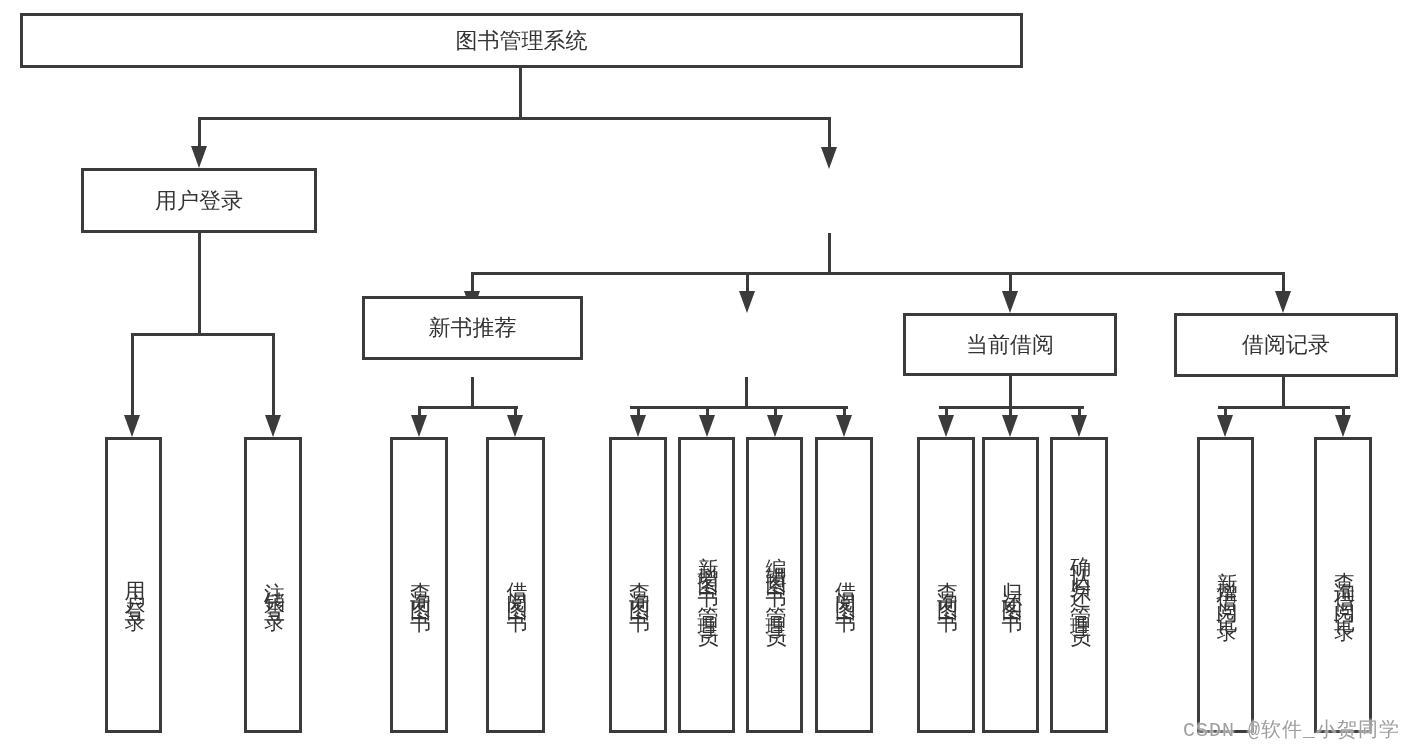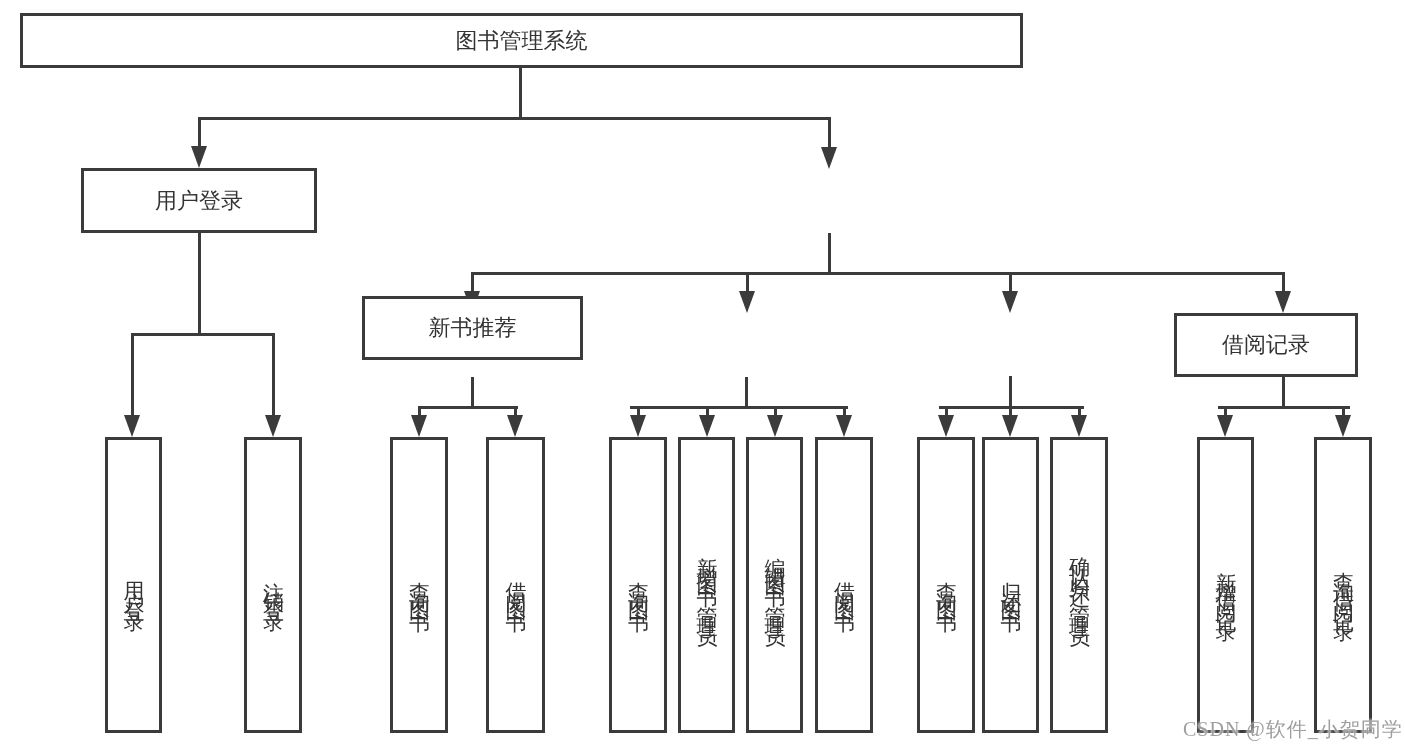--- a/index.html
+++ b/index.html
@@ -1,19 +1,19 @@
 <!DOCTYPE html>
 <html><head>
 <meta charset="utf-8">
 <style>
   html,body { margin:0; padding:0; background:#ffffff; }
   #canvas {
     position:relative; width:1405px; height:747px;
     background:#ffffff; overflow:hidden;
-    font-family:Liberation Serif, serif;
+    font-family:Liberation Mono, monospace;
     color:#333333;
   }
   .node {
     position:absolute; box-sizing:border-box;
     border:3px solid #3b3b3b; background:#ffffff;
     display:flex; align-items:center; justify-content:center;
     font-size:22px; color:#333333; text-align:center;
   }
   .vnode { font-size:21px; }
   .vnode .vtxt {
@@ -61,21 +61,22 @@
   <div class="vl" style="left:471px;  top:272px; height:21px;"></div>
   <div class="ah" style="left:464px;  top:291px;"></div>
   <div class="vl" style="left:746px;  top:272px; height:21px;"></div>
   <div class="ah" style="left:739px;  top:291px;"></div>
   <div class="vl" style="left:1009px; top:272px; height:21px;"></div>
   <div class="ah" style="left:1002px; top:291px;"></div>
   <div class="vl" style="left:1282px; top:272px; height:21px;"></div>
   <div class="ah" style="left:1275px; top:291px;"></div>
 
   <div class="node" style="left:362px;  top:296px; width:221px; height:64px;">新书推荐</div>
-  <div class="node" style="left:1174px; top:313px; width:184px; height:64px;">借阅记录</div>
+  <div class="node" style="left:903px;  top:313px; width:214px; height:63px;">当前借阅</div>
+  <div class="node" style="left:1174px; top:313px; width:224px; height:64px;">借阅记录</div>
 
   <div class="vl" style="left:471px; top:377px; height:31px;"></div>
   <div class="hl" style="left:418px; top:406px; width:100px;"></div>
   <div class="vl" style="left:418px; top:406px; height:11px;"></div>
   <div class="ah" style="left:411px; top:415px;"></div>
   <div class="vl" style="left:514px; top:406px; height:11px;"></div>
   <div class="ah" style="left:507px; top:415px;"></div>
 
   <div class="vl" style="left:745px; top:377px; height:31px;"></div>
   <div class="hl" style="left:630px; top:406px; width:218px;"></div>

